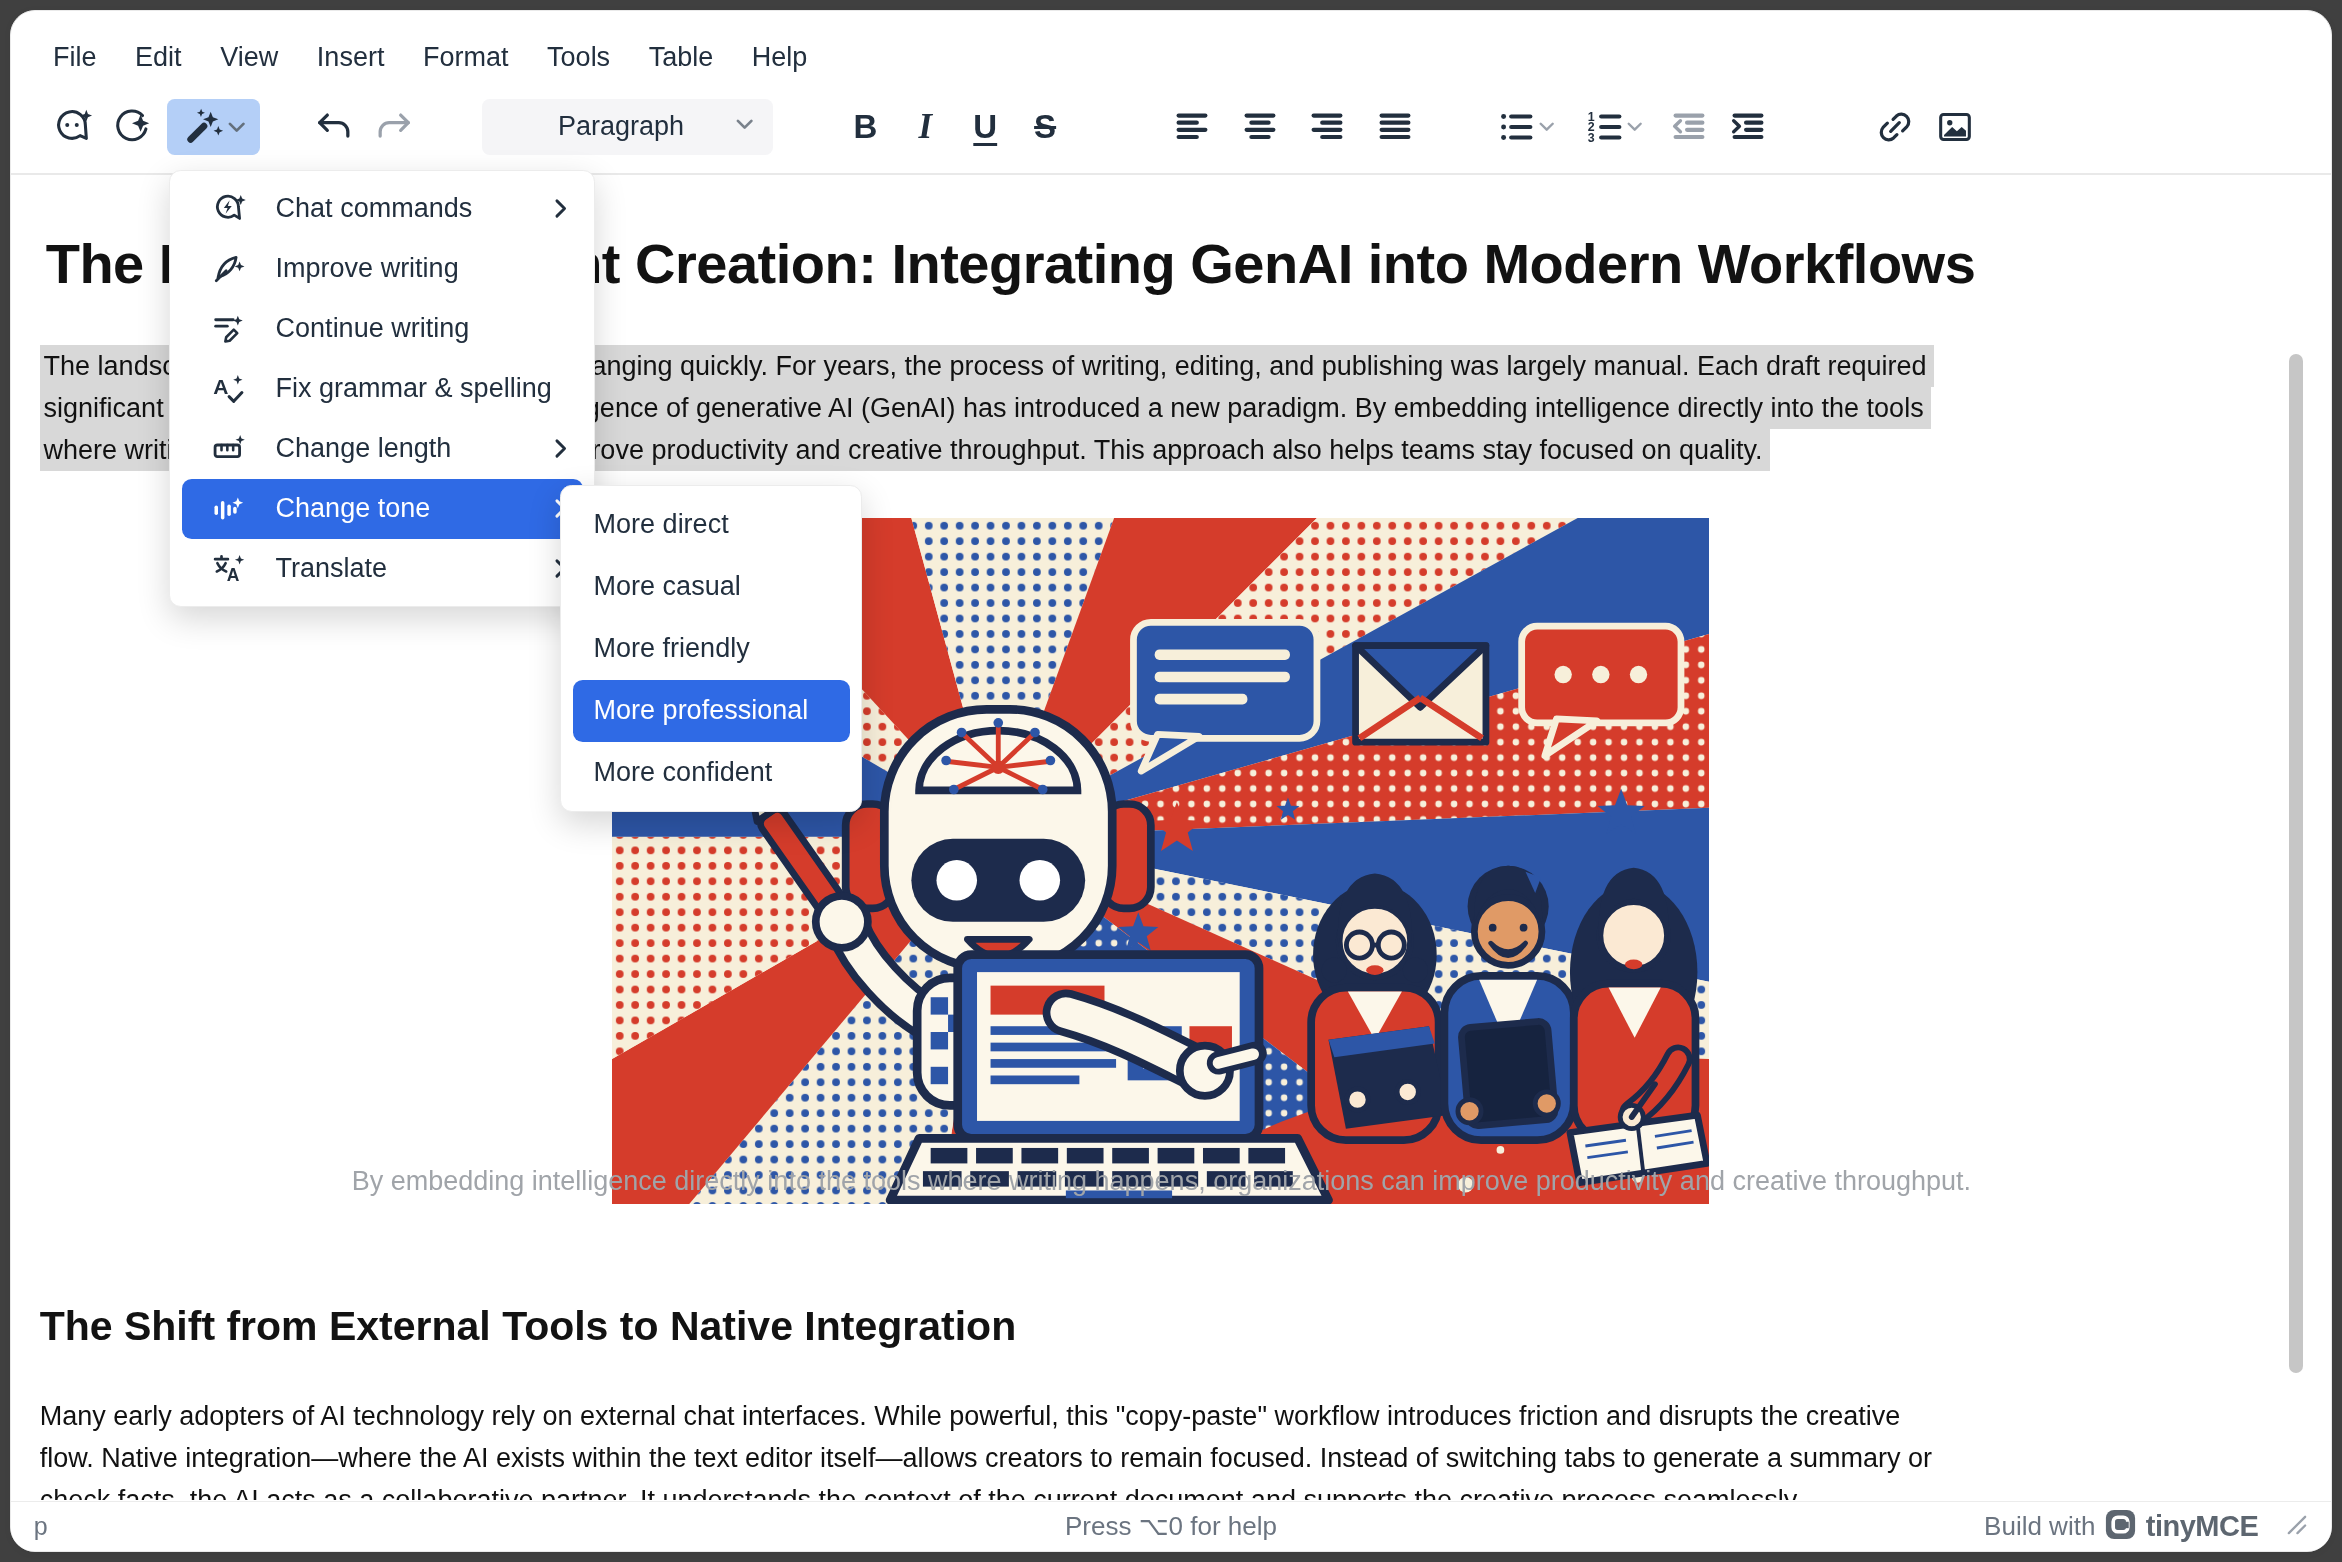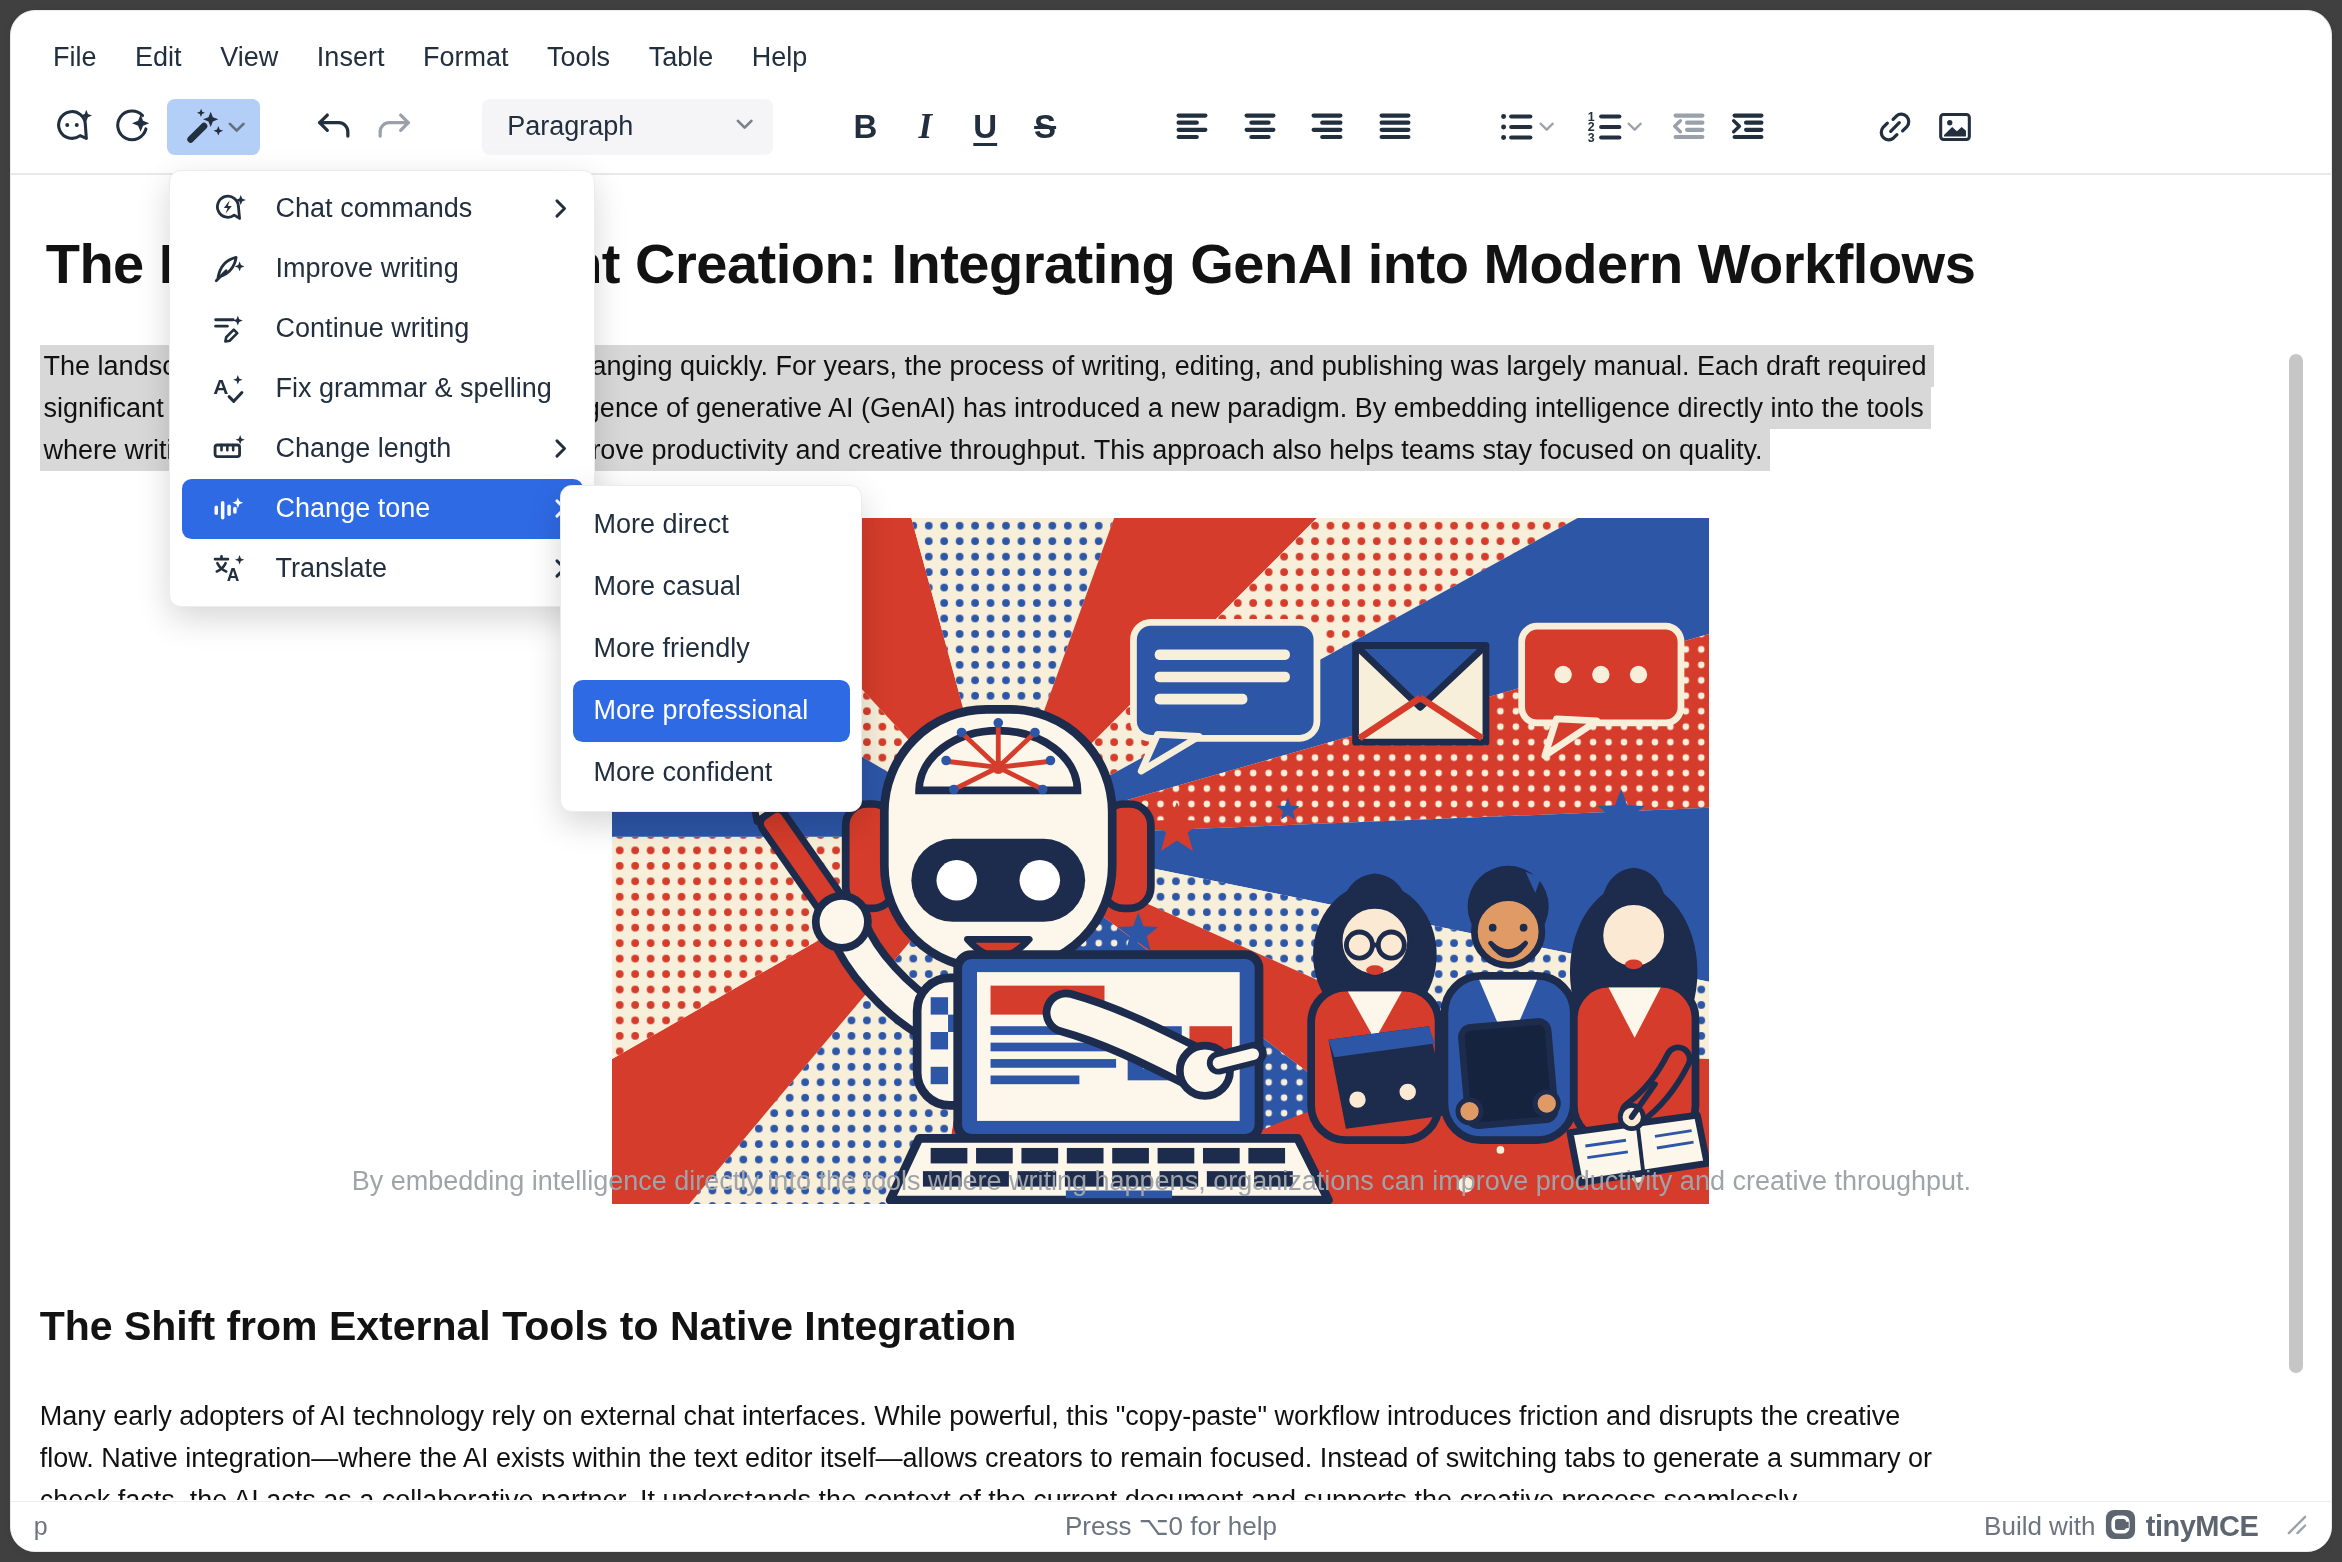--- a/index.html
+++ b/index.html
@@ -21,21 +21,21 @@
   .tb-disabled{color:#9aa1ab;}
   .tb-list{width:83px;gap:1.9px;}
   .tb-select{width:247px;height:56px;background:#f5f5f7;border-radius:7.7px;display:flex;align-items:center;
              padding:0 19.3px 0 25px;flex:0 0 auto;}
   .tb-select .sel-label{font-size:27px;color:#222f3e;flex:1;}
   .tb-letter{font-size:33px;font-weight:bold;}
   .tb-letter.it{font-family:"Liberation Serif",serif;font-style:italic;font-weight:600;font-size:35px;}
   .tb-letter.un{text-decoration:underline;text-underline-offset:4.8px;}
   .tb-letter.st{text-decoration:line-through;}
   .ml4{margin-left:3.9px;}.ml6{margin-left:5.8px;}.ml8{margin-left:7.7px;}.ml12{margin-left:11.6px;}
-  .ml48{margin-left:46px;}.ml62{margin-left:60px;}.ml66{margin-left:64px;}.ml94{margin-left:91px;}
+  .ml48{margin-left:46px;}.ml62{margin-left:60px;text-align:center;}.ml66{margin-left:64px;}.ml94{margin-left:91px;}
   .tb-divider{position:absolute;left:0;right:0;top:162px;height:1.9px;background:#e9e9e9;}
 
   
   .content{position:absolute;left:0;right:19.3px;top:164px;bottom:51px;overflow:hidden;background:#fff;}
   .doc-title{position:absolute;left:35px;top:54px;font-size:56px;line-height:70px;font-weight:bold;
              letter-spacing:-0.5px;color:#121212;white-space:nowrap;}
   .sel-par{position:absolute;left:29px;top:170px;}
   .sel-line{display:block;white-space:nowrap;width:max-content;font-size:27px;line-height:42px;color:#111;
             background:var(--selection,#d8d8d8);padding:0 7.7px 0 3.9px;}
   .doc-image{position:absolute;left:601px;top:343px;width:1097px;height:686px;}

